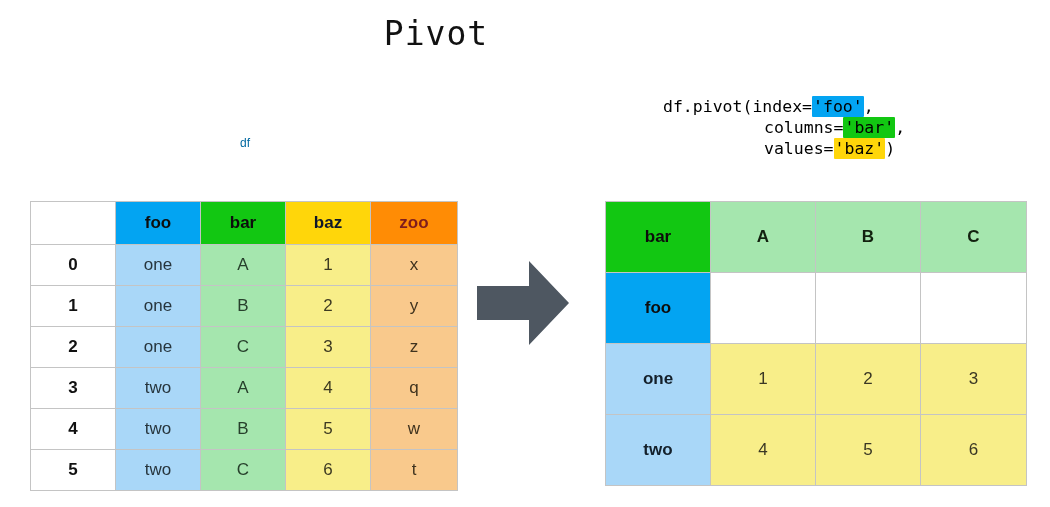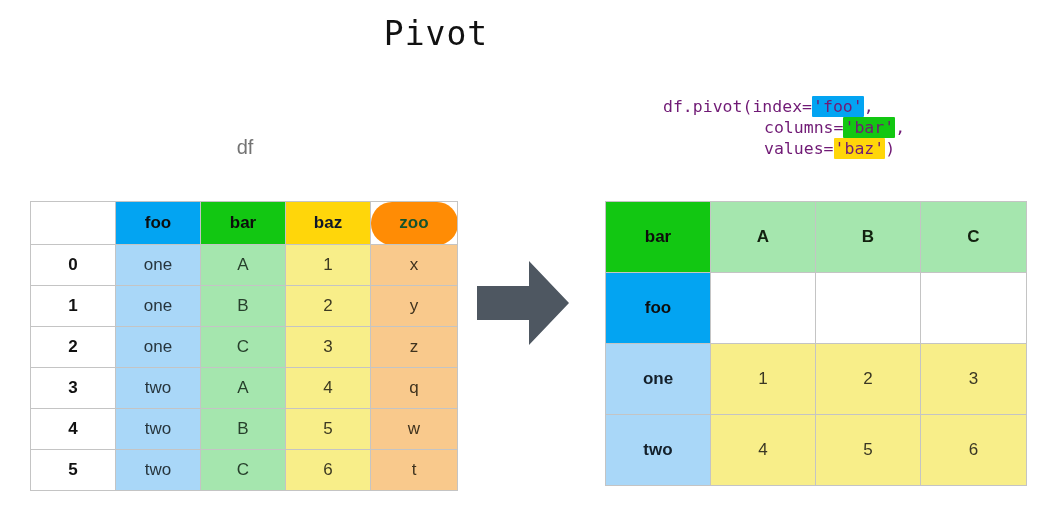--- a/index.html
+++ b/index.html
@@ -30,35 +30,35 @@
     color: #111111;
   }
 
   
   #df-label {
     position: absolute;
     left: 200px;
     top: 136px;
     width: 90px;
     text-align: center;
-    font-size: 20px;
+    font-size: 12px;
     font-weight: 400;
-    color: #737373;
+    color: #0369a1;
   }
 
   
   #code-block {
     position: absolute;
     left: 663px;
     top: 96px;
     font-family: "DejaVu Sans Mono", "Liberation Mono", monospace;
     font-size: 16.5px;
     line-height: 21px;
     white-space: pre;
-    color: #701a75;
+    color: #000000;
   }
   #code-block .hl {
     padding: 1px 1px;
     border-radius: 1px;
   }
   #code-block .ind { display: inline-block; }
 
   
   .gtable {
     position: absolute;
@@ -79,21 +79,21 @@
     top: 201px;
     width: 427px;
   }
   #df-table td { height: 40px; font-size: 17px; }
   #df-table tr.head-row td { height: 42px; font-size: 17px; font-weight: bold; }
   #df-table .idx-blank { background: #ffffff; }
   #df-table .idx { background: #ffffff; font-weight: bold; color: #111111; }
   .c-foo-h  { background: #03a4f2; color: #0d0d0d; }
   .c-bar-h  { background: #12c712; color: #0d0d0d; }
   .c-baz-h  { background: #ffd60a; color: #0f172a; }
-  .c-zoo-h  { background: #ff8c05; color: #14532d; border-radius: 21px; }
+  .c-zoo-h  { background: #ff8c05; color: #7f1d1d; }
   .c-foo    { background: #a9d7f8; color: #27353d; }
   .c-bar    { background: #a5e6ae; color: #27402c; }
   .c-baz    { background: #f8ee89; color: #3d3a22; }
   .c-zoo    { background: #f9c98c; color: #40331f; }
 
   
   #pivot-table {
     left: 605px;
     top: 201px;
     width: 421px;

